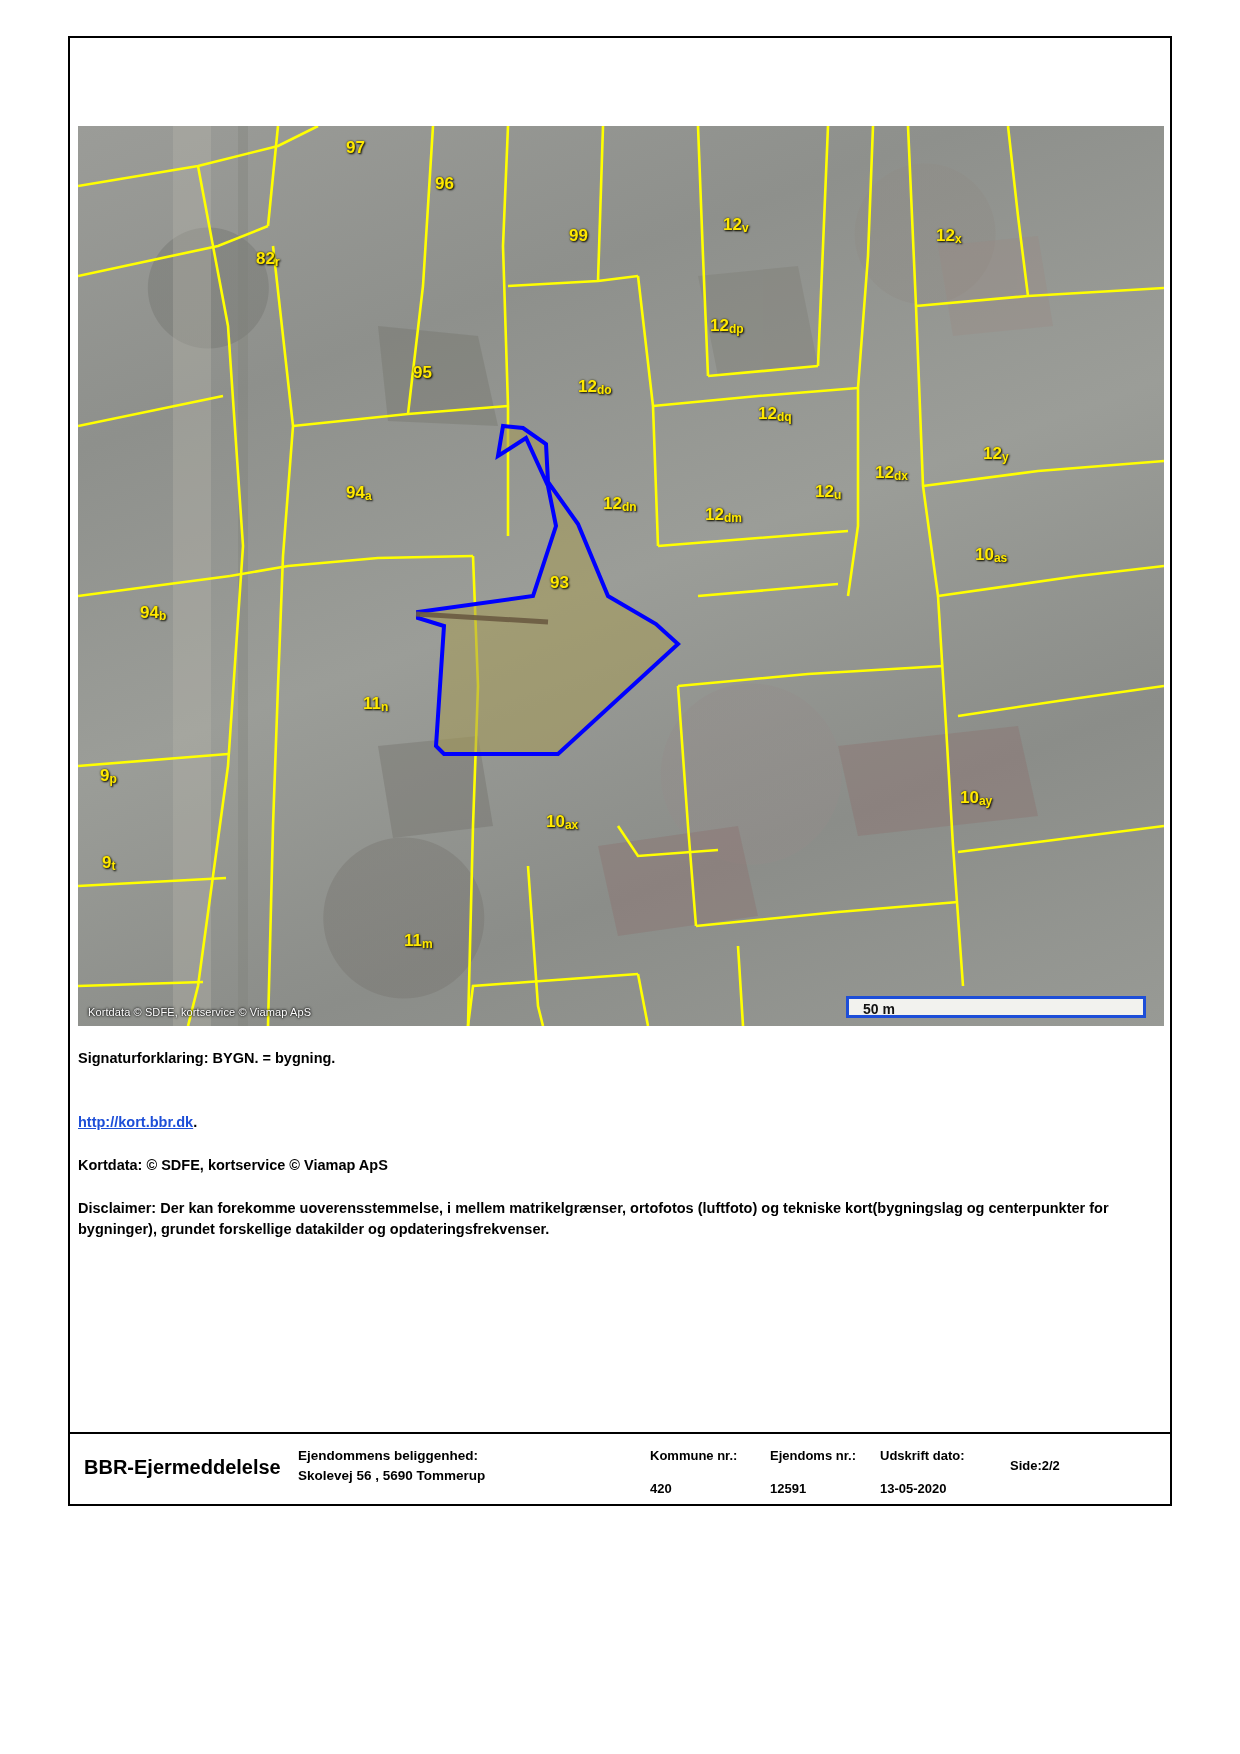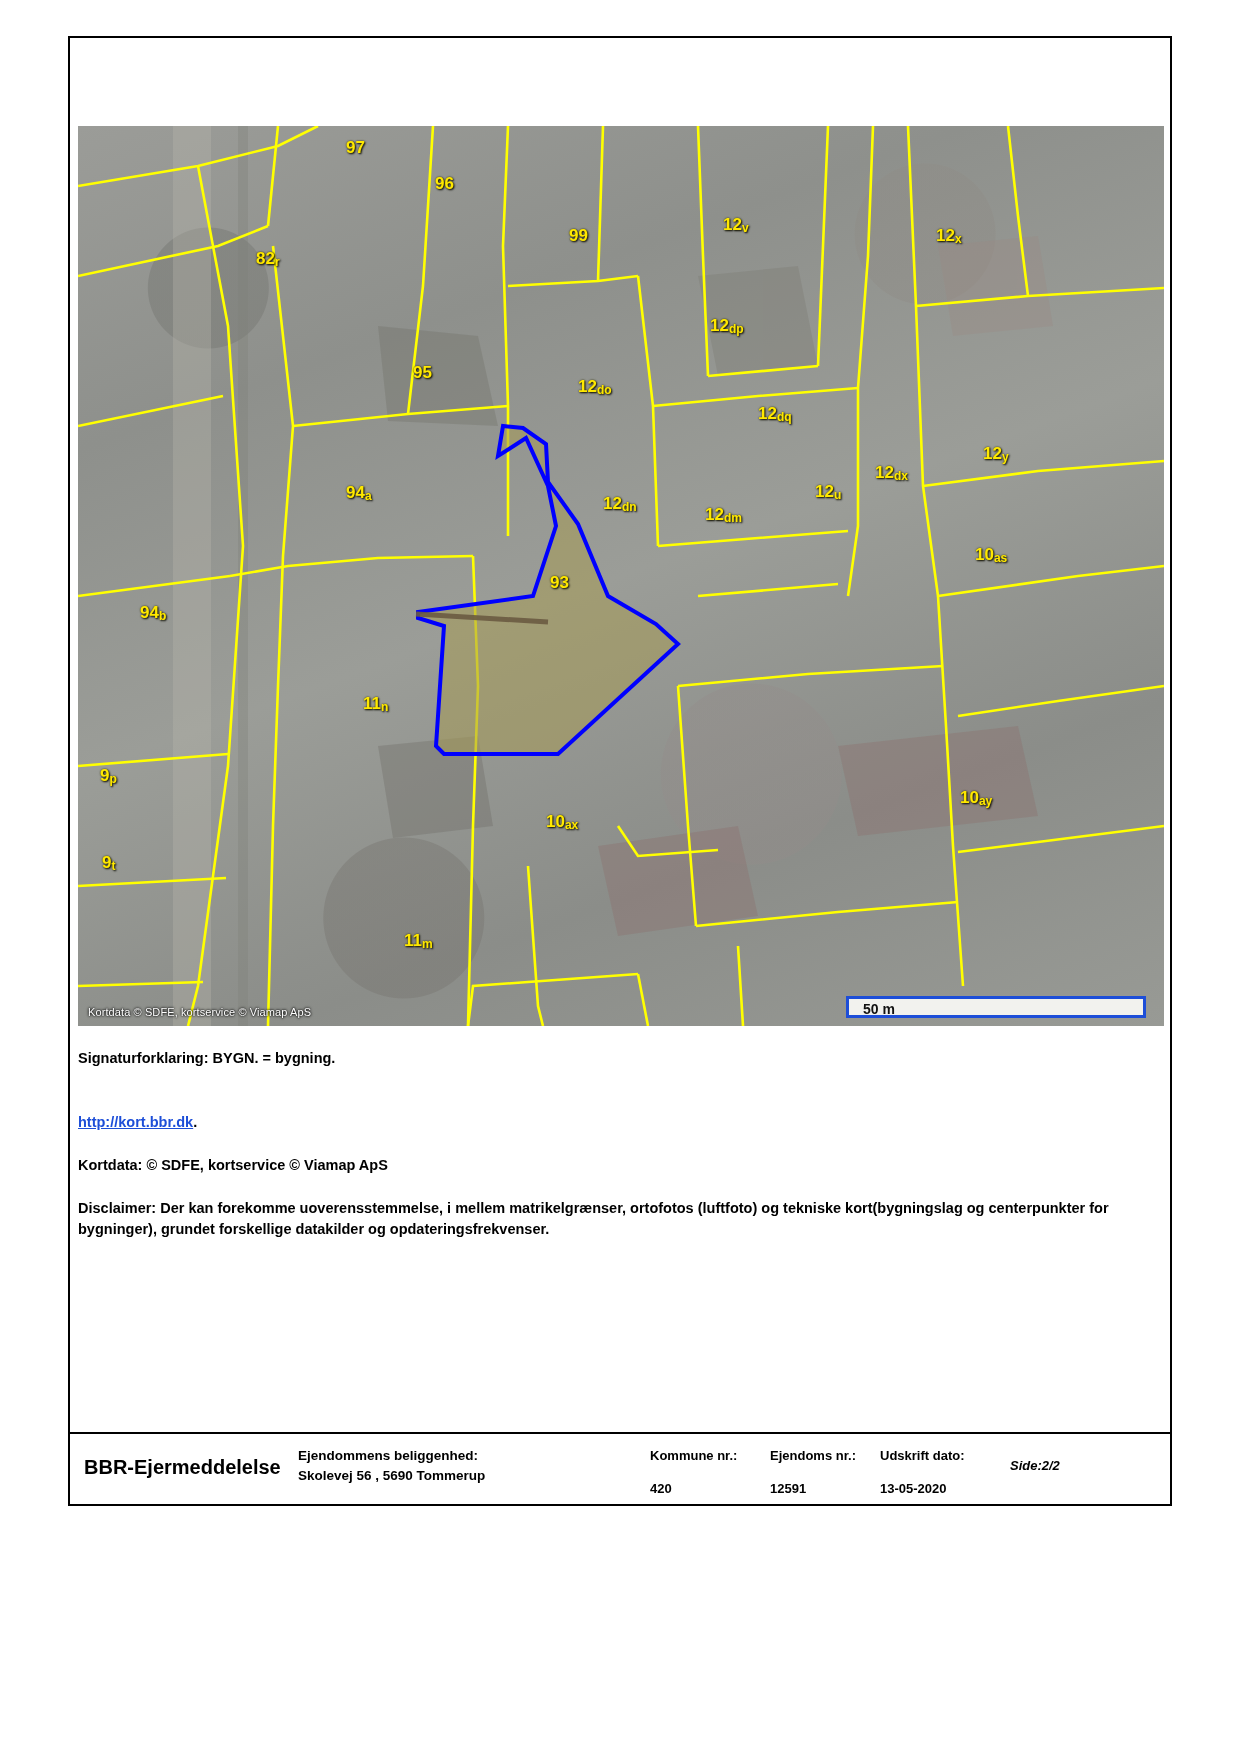--- a/index.html
+++ b/index.html
@@ -148,21 +148,21 @@
     top: 34px;
     font-size: 13.5px;
     font-weight: bold;
   }
   .f-col { position: absolute; font-size: 13px; font-weight: bold; }
   .f-col .lab { display: block; }
   .f-col .val { display: block; margin-top: 18px; }
   .f-kommune { left: 580px; top: 14px; }
   .f-ejendom { left: 700px; top: 14px; }
   .f-dato    { left: 810px; top: 14px; }
-  .f-side    { left: 940px; top: 24px; font-style: italic; }
+  .f-side    { left: 940px; top: 24px; }
 </style>
 </head>
 <body>
 
 <div class="page">
 
   <div class="map-wrap">
     <div class="map"></div>
 
     <svg class="map-overlay" viewBox="0 0 1086 900" preserveAspectRatio="none">

